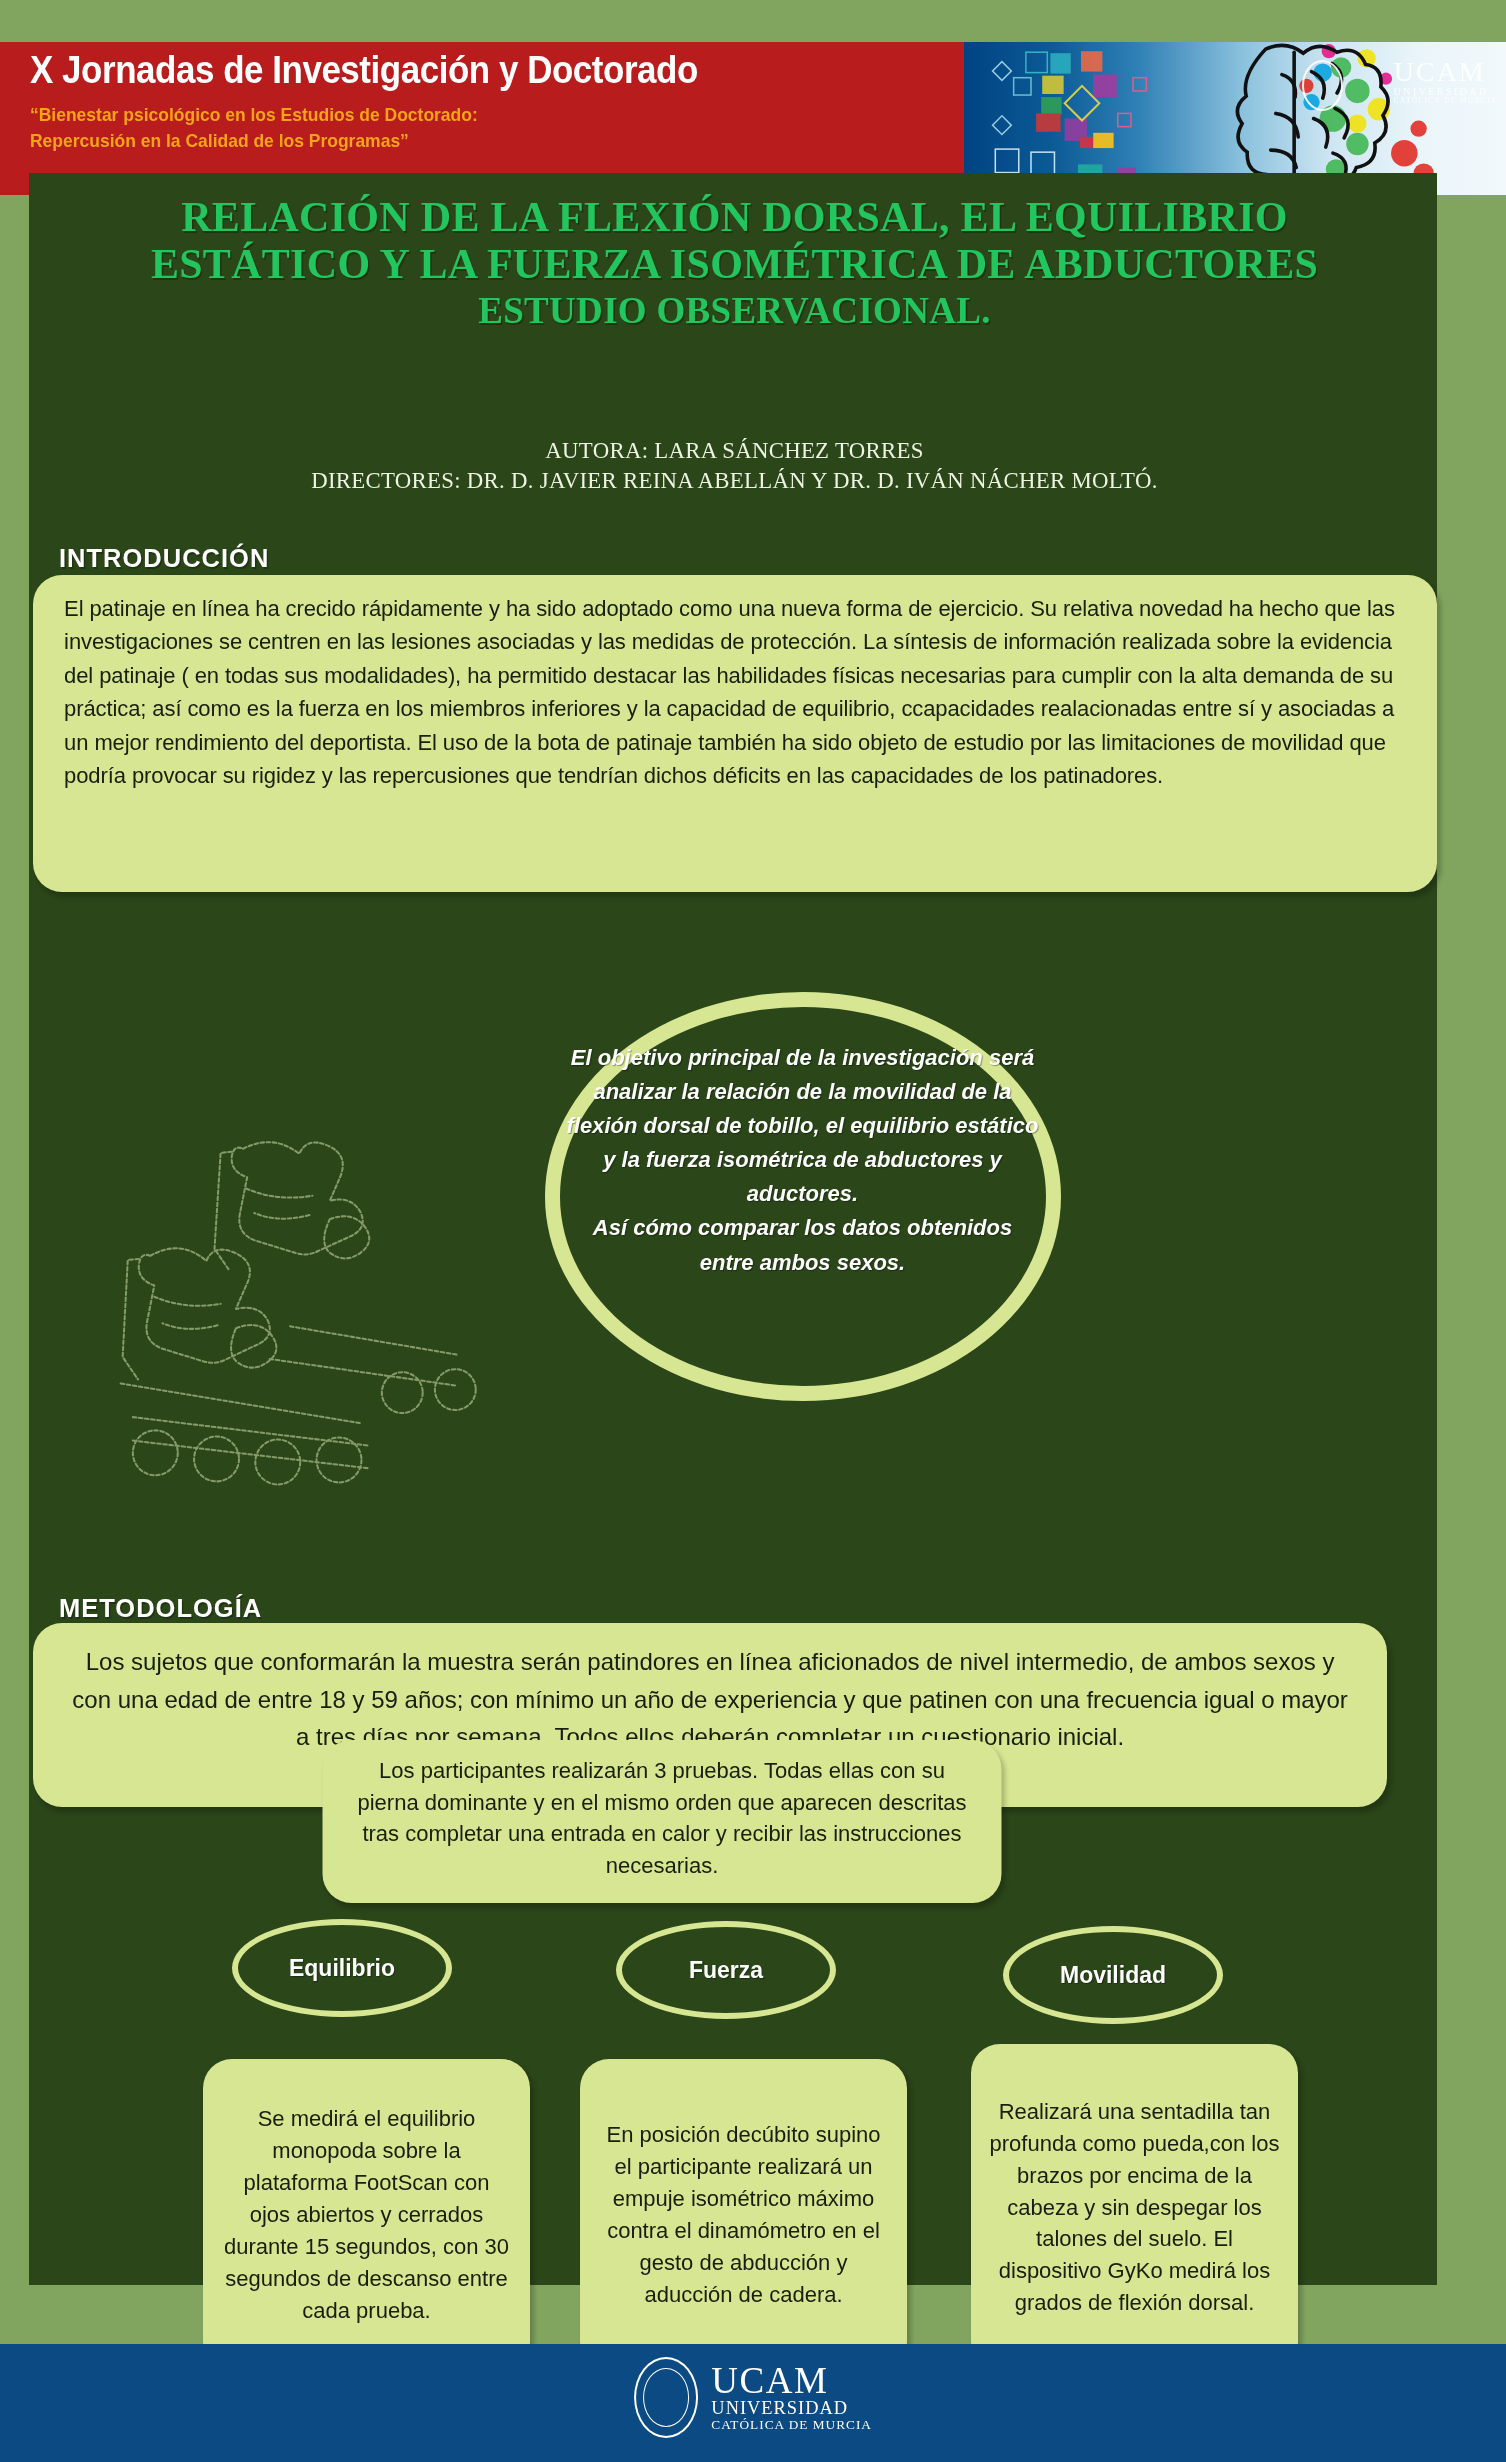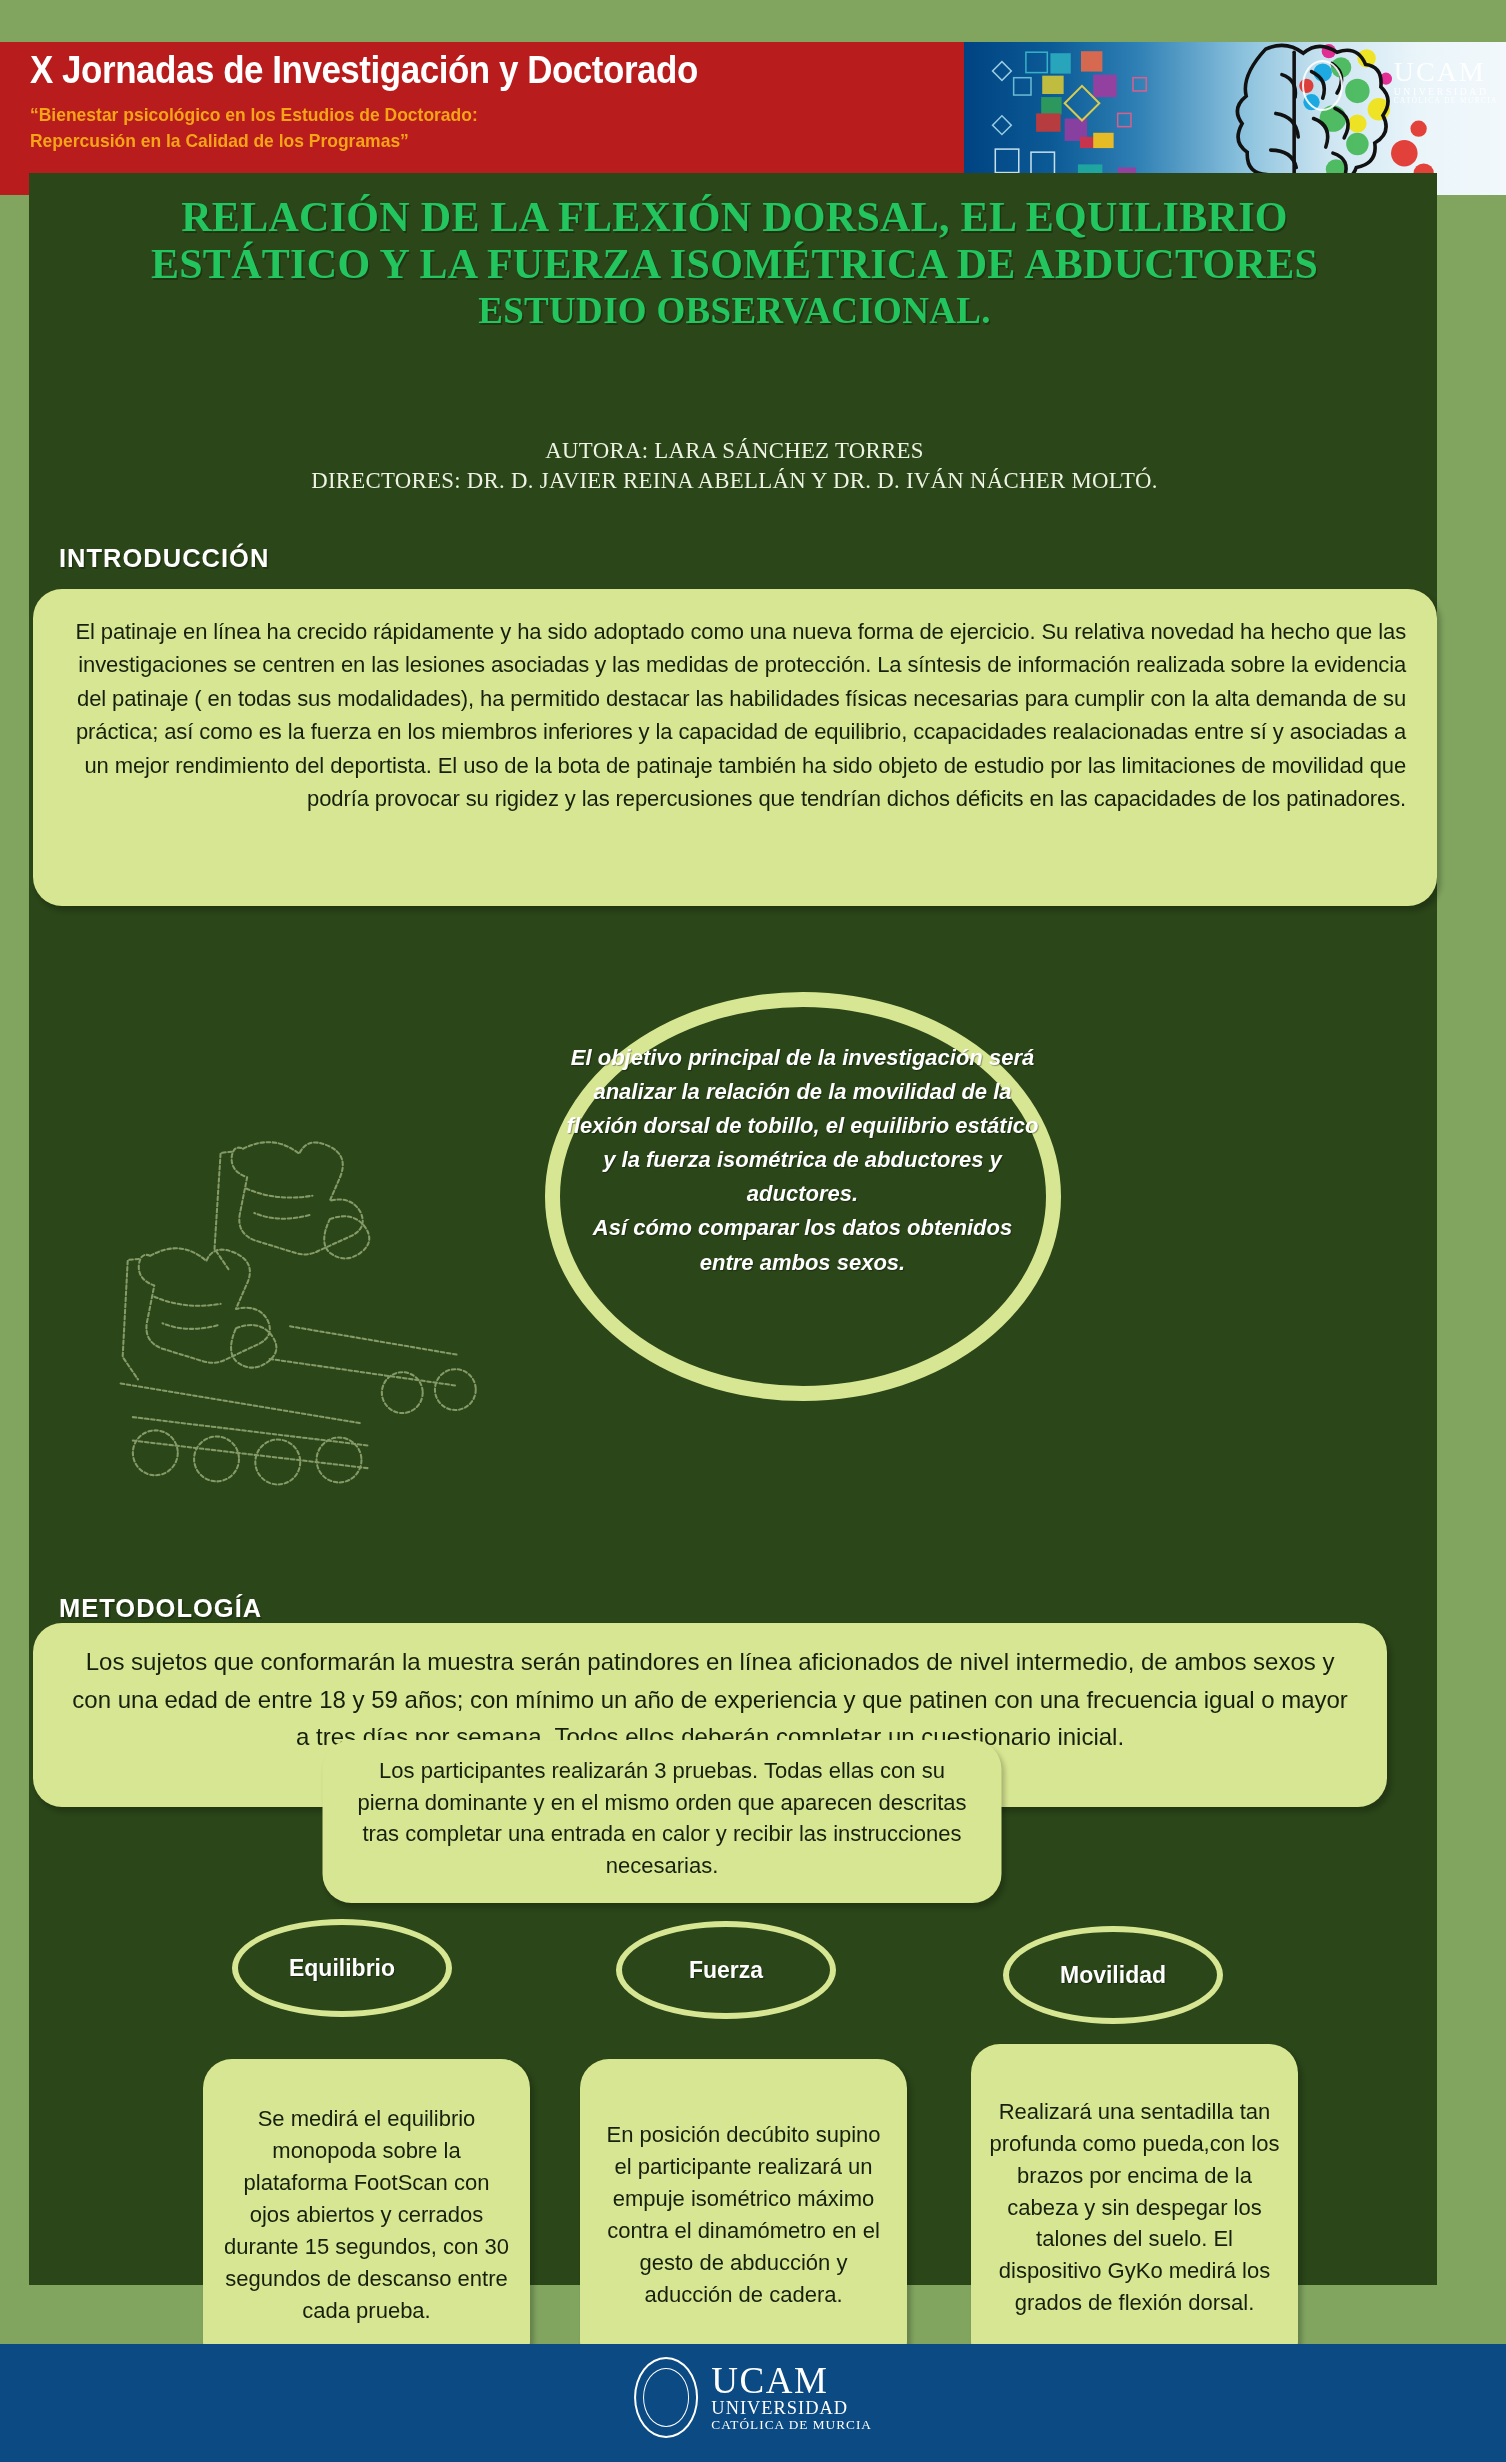--- a/index.html
+++ b/index.html
@@ -86,22 +86,22 @@
 
   
   .card{
     position:absolute;background:#d7e692;border-radius:29px;
     box-shadow:3.1px 4.1px 5.1px rgba(0,0,0,.22);
     color:#16200d;
   }
   .card p{margin:0;}
 
   .intro-card{
-    left:4.1px;top:416px;width:1404px;height:317px;
-    padding:26px 31px;box-sizing:border-box;text-align:right;
+    left:4.1px;top:402px;width:1404px;height:317px;
+    padding:17px 31px;box-sizing:border-box;
   }
   .intro-card p{
     font-size:22px;line-height:1.52;letter-spacing:-0.1px;
   }
 
   
   .obj-ellipse{
     position:absolute;left:516px;top:819px;
     width:516px;height:409px;border-radius:50%;
     border:15.3px solid #d7e692;box-sizing:border-box;

